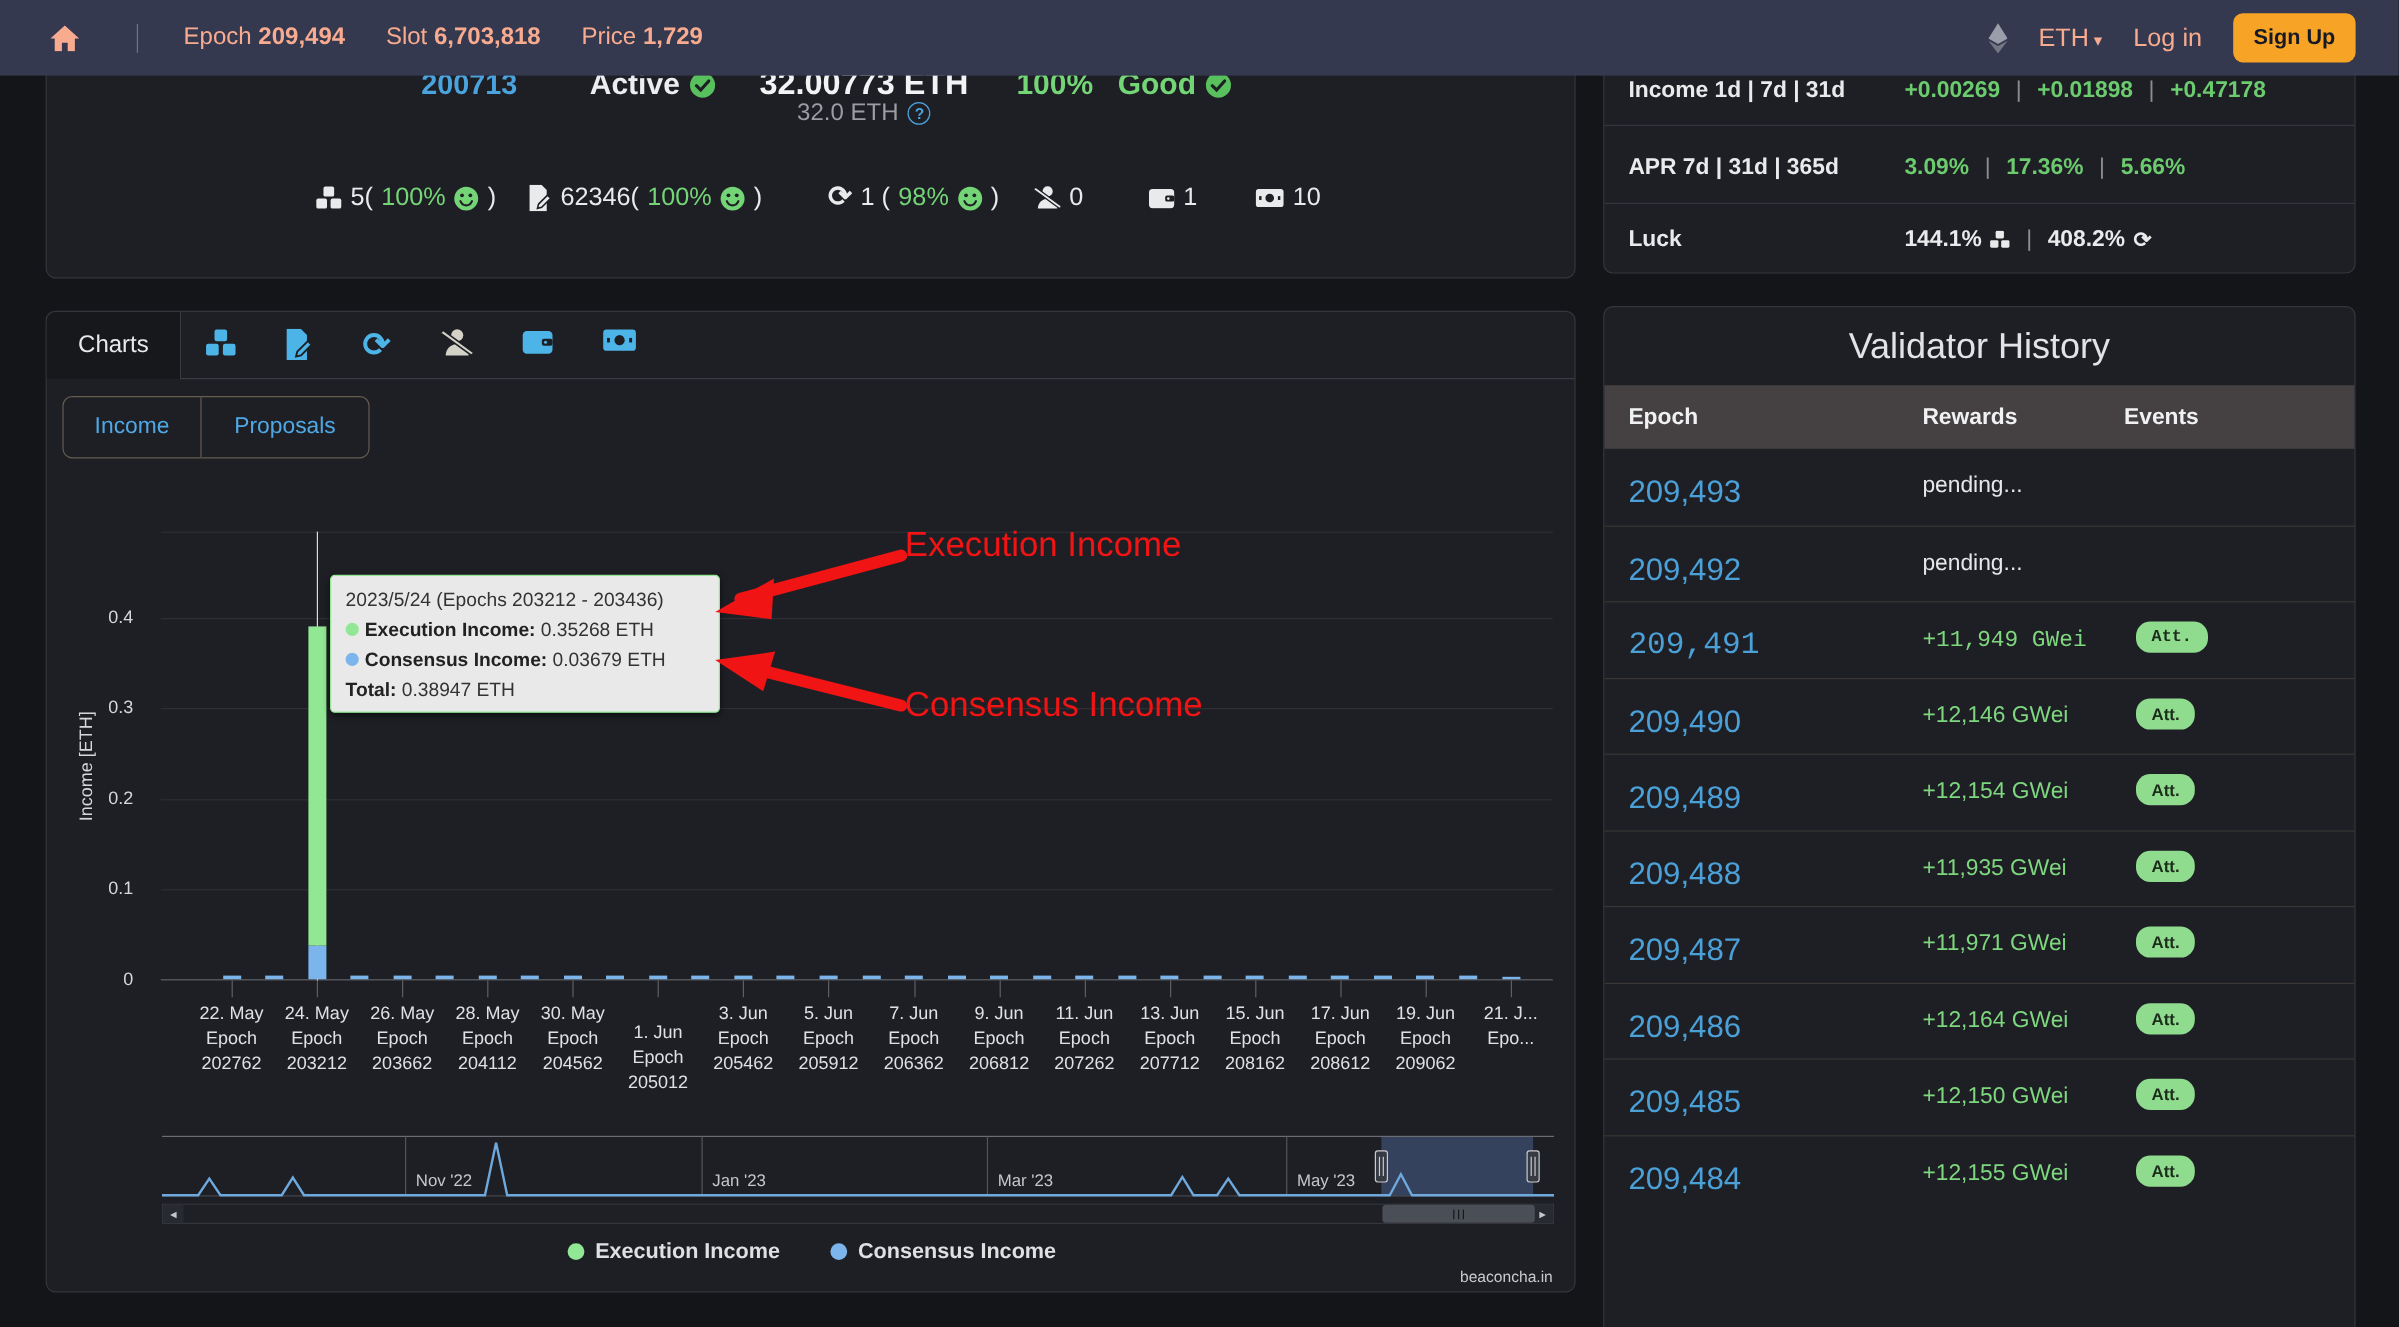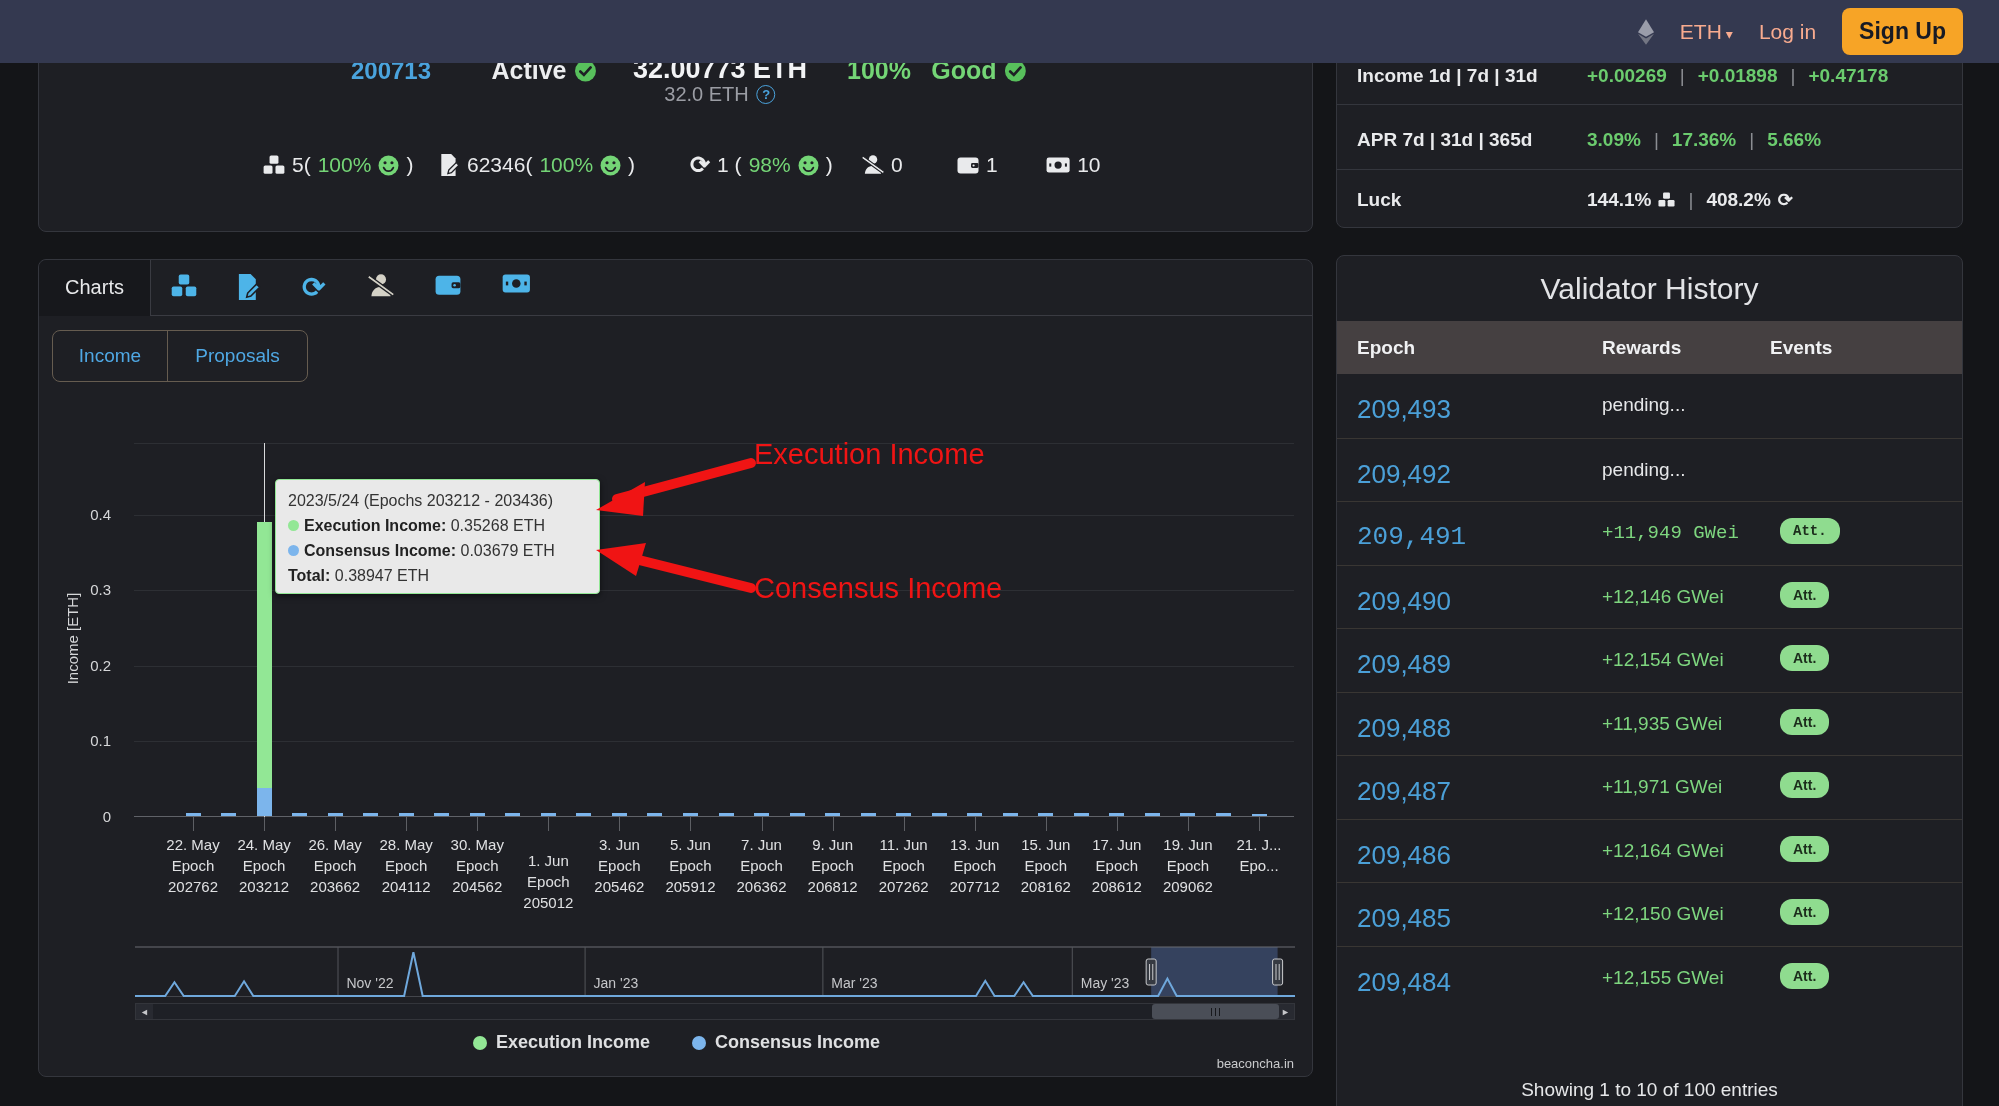--- a/index.html
+++ b/index.html
@@ -14,21 +14,21 @@
   .nav-pair b { font-weight:bold; }
   .nav-divider { width:1px; height:24px; background:#707493; margin:0 4px 0 14px; }
   #search-wrap { position:absolute; left:685px; top:9px; width:628px; height:45px; background:#424769;
     border-radius:10px; display:flex; align-items:center; padding:0 14px; }
   #search-input { flex:1; background:transparent; border:none; outline:none; color:#c7cadd;
     font-size:19px; font-family:"Liberation Sans", sans-serif; }
   #search-input::placeholder { color:#9aa0bc; }
   .nav-right { position:absolute; right:36px; top:0; height:63px; display:flex; align-items:center; gap:26px; }
   .nav-link { color:#f8ab8f; font-size:21px; cursor:pointer; }
   .caret { font-size:14px; margin-left:4px; }
-  #signup-btn { background:#f7a426; color:#171a24; font-weight:bold; font-size:23px;
+  #signup-btn { background:#f7a426; color:#171a24; font-weight:bold; font-size:18px;
     padding:10px 17px; border-radius:8px; border:none; cursor:pointer; }
 
   
   .panel { position:absolute; background:#1e1f24; border:1px solid #34363d; border-radius:8px; }
 
   
   #overview-panel { left:38px; top:-130px; width:1275px; height:362px; }
   .ov-item { position:absolute; transform:translateX(-50%); white-space:nowrap; display:flex;
     align-items:center; gap:8px; }
   .ov-blue { color:#4aa3dd; font-weight:bold; font-size:24px; }
@@ -128,20 +128,40 @@
     font-size:14px; font-weight:bold; padding:5px 13px; border-radius:12px; }
   #history-footer { position:absolute; top:823px; width:625px; text-align:center; color:#e6e7e9;
     font-size:19px; }
 </style>
 </head>
 <body>
 
 <div id="page">
 
   <nav id="navbar">
+    <div class="nav-left">
+      <span class="icon-white">
+        <svg width="24" height="22" viewBox="0 0 20 18">
+            <path d="M10 0 20 9h-3v9h-5v-6H8v6H3V9H0z" fill="#f8ab8f"></path>
+          </svg>
+      </span>
+      <span class="nav-divider"></span>
+      <span class="nav-pair">
+        <span>Epoch</span>
+        <b>209,494</b>
+      </span>
+      <span class="nav-pair">
+        <span>Slot</span>
+        <b>6,703,818</b>
+      </span>
+      <span class="nav-pair">
+        <span>Price</span>
+        <b>1,729</b>
+      </span>
+    </div>
     <div class="nav-right">
       <span style="display:inline-flex;">
         <svg width="16" height="26" viewBox="0 0 12 19">
             <path d="M6 0 0 9.6 6 13 12 9.6Z" fill="#9a9daa"></path>
             <path d="M0 10.9 6 19l6-8.1L6 14.3Z" fill="#737683"></path>
           </svg>
       </span>
       <span class="nav-link">
         <span>ETH</span><span class="caret">▾</span>
       </span>
@@ -554,16 +574,15 @@
           <span class="h-epoch">209,485</span>
           <span class="h-reward green">+12,150 GWei</span>
           <span class="badge">Att.</span>
         </div>
         <div class="h-row" style="top: 689.5px;">
           <span class="h-epoch">209,484</span>
           <span class="h-reward green">+12,155 GWei</span>
           <span class="badge">Att.</span>
         </div>
       </div>
-    <div id="history-footer">Showing 1 to 10 of 100 entries</div>
 
   </section>
 </div>
 
 </body></html>

